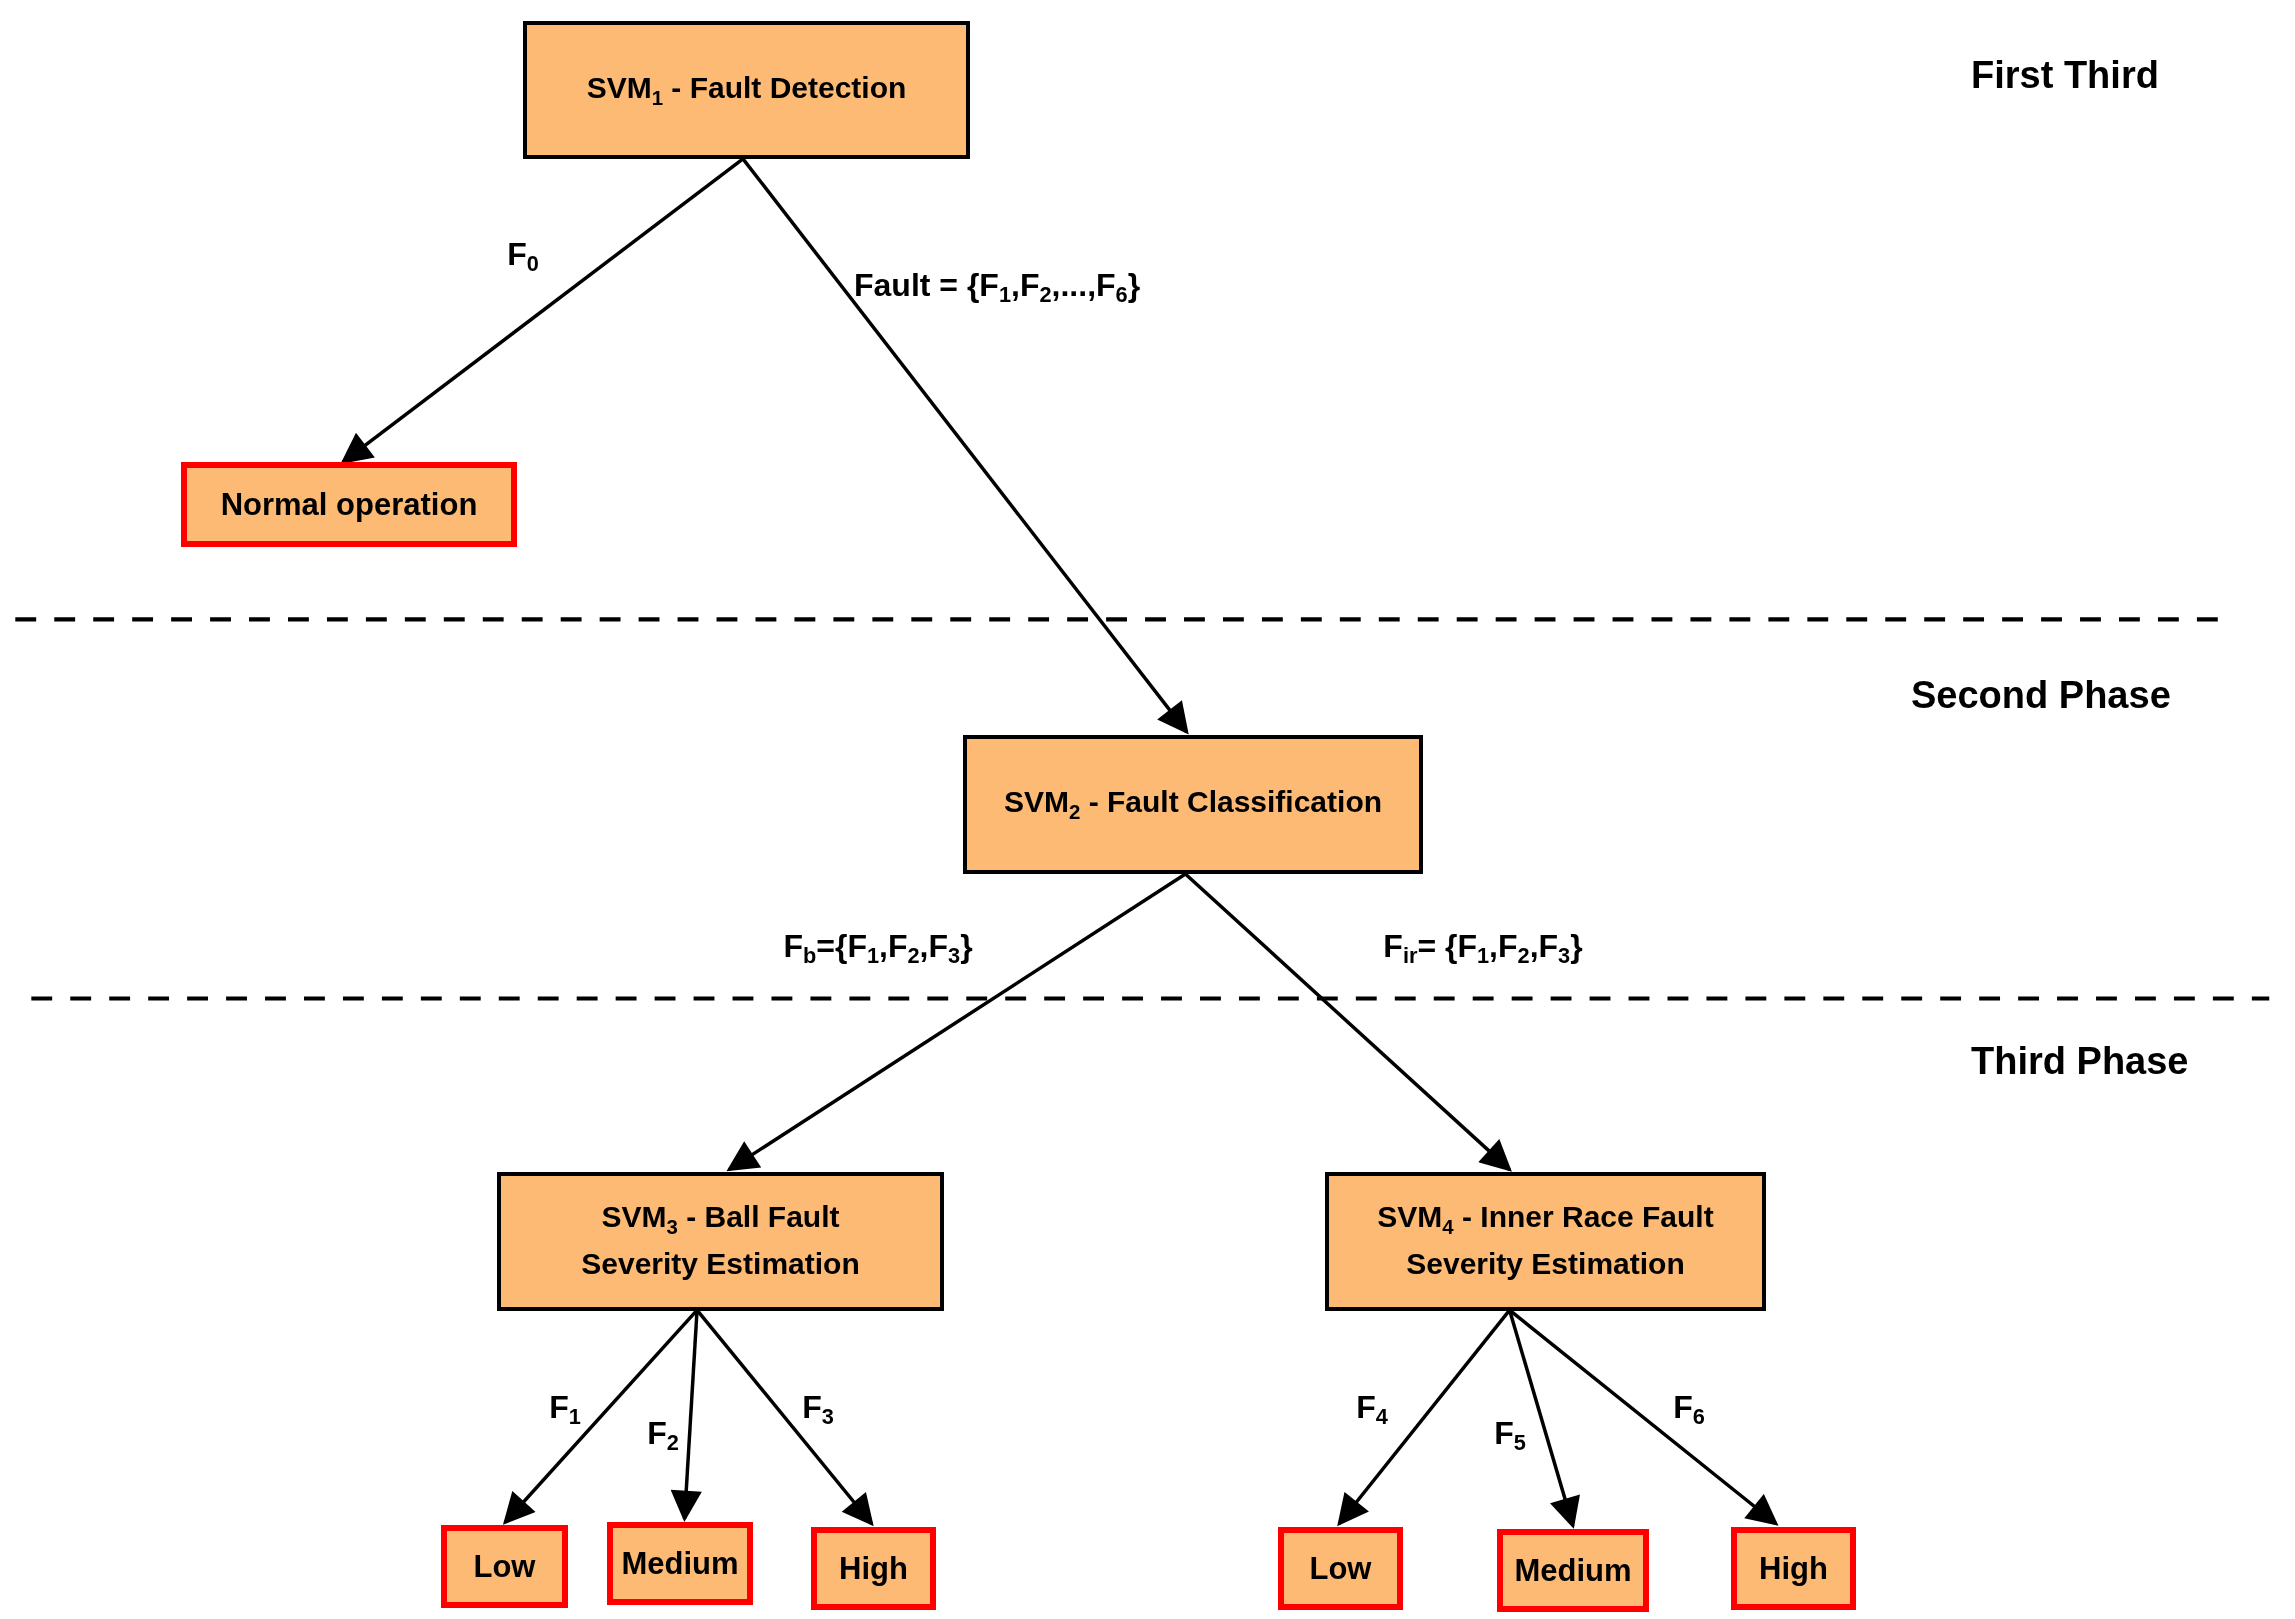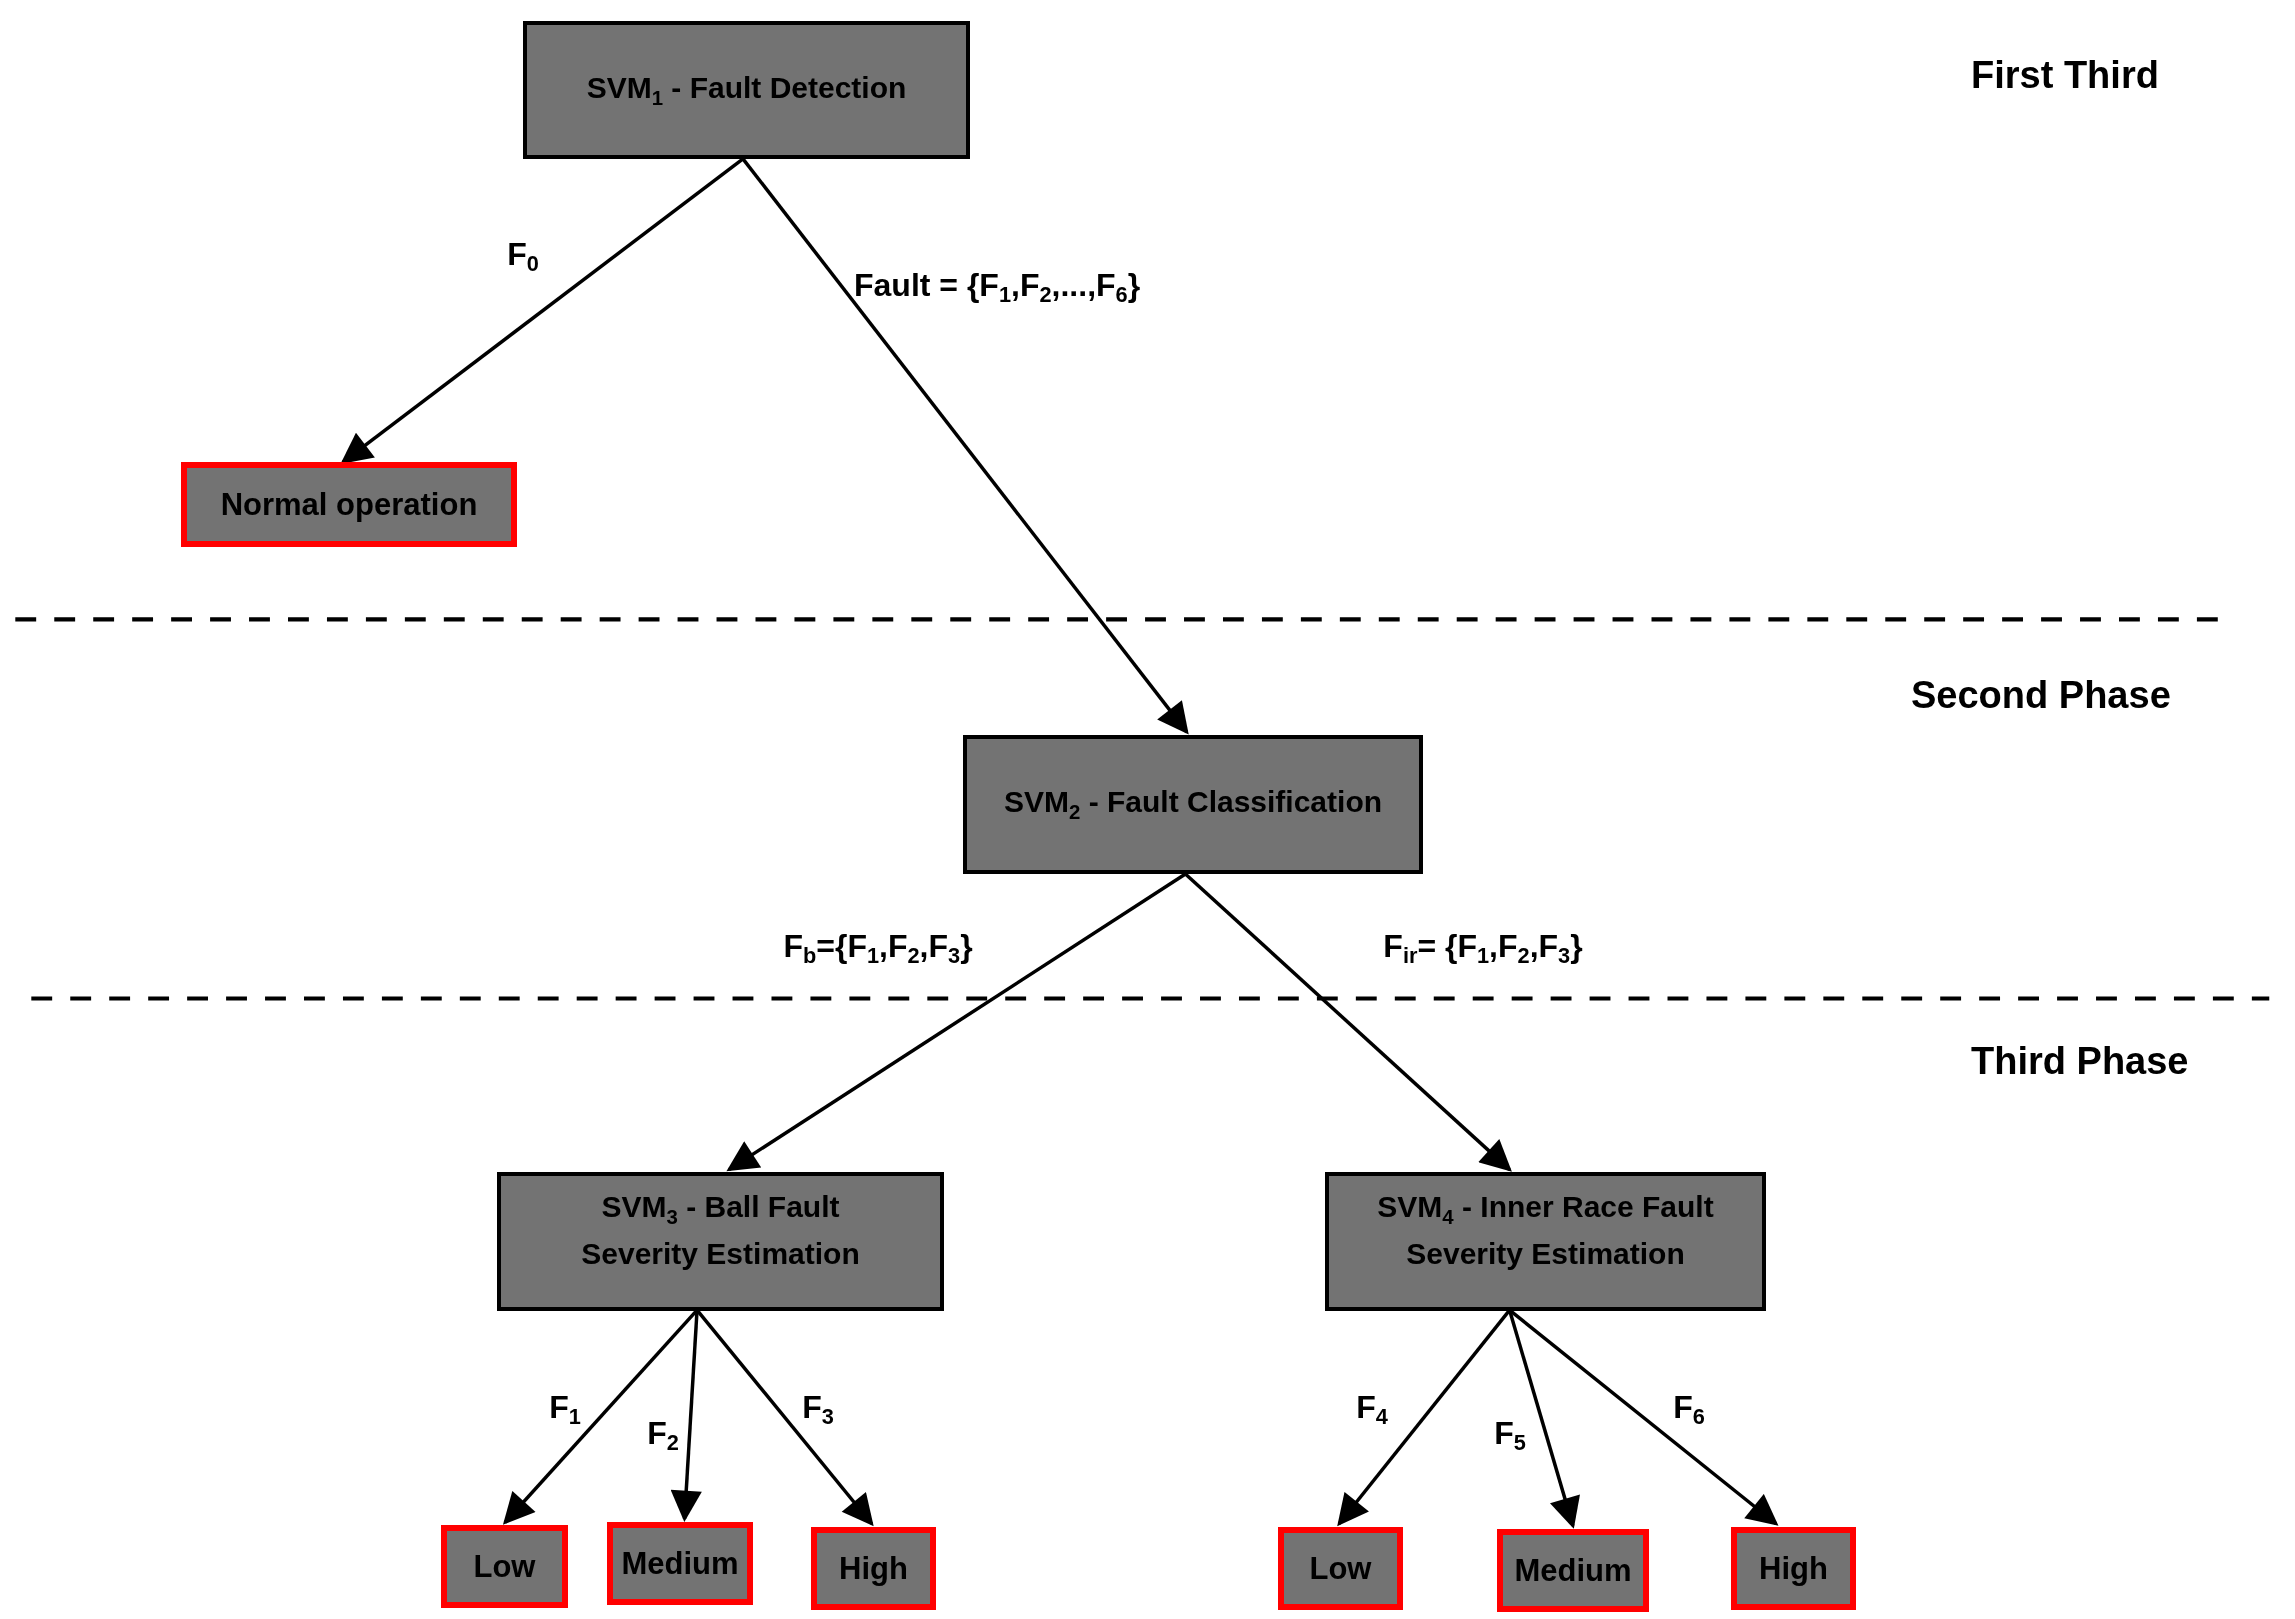--- a/index.html
+++ b/index.html
@@ -13,31 +13,31 @@
     color: #000000;
     overflow: hidden;
   }
   #edges {
     position: absolute;
     left: 0; top: 0;
     width: 2295px; height: 1620px;
   }
   .node, .leaf {
     position: absolute;
-    background: #737373;
+    background: #fdba74;
     display: flex;
     flex-direction: column;
     align-items: center;
     justify-content: center;
     text-align: center;
     box-sizing: border-box;
   }
   .node { border: 4.9px solid #000000; font-size: 30px; }
   .leaf { border: 6.3px solid var(--red, #ff0000); font-size: 31px; }
-  .node.twoline { justify-content: flex-start; padding-top: 8px; line-height: 1.55; }
+  .node.twoline { justify-content: flex-start; padding-top: 18px; line-height: 1.55; }
   .node.oneline { padding-bottom: 4.2px; }
   sub { font-size: 0.68em; vertical-align: -0.32em; line-height: 0; }
   .edge-label {
     position: absolute;
     font-size: 32px;
     white-space: nowrap;
     transform: translate(-50%, -50%);
   }
   .edge-label.left-anchored { transform: translate(0, -50%); }
   .phase-label {

